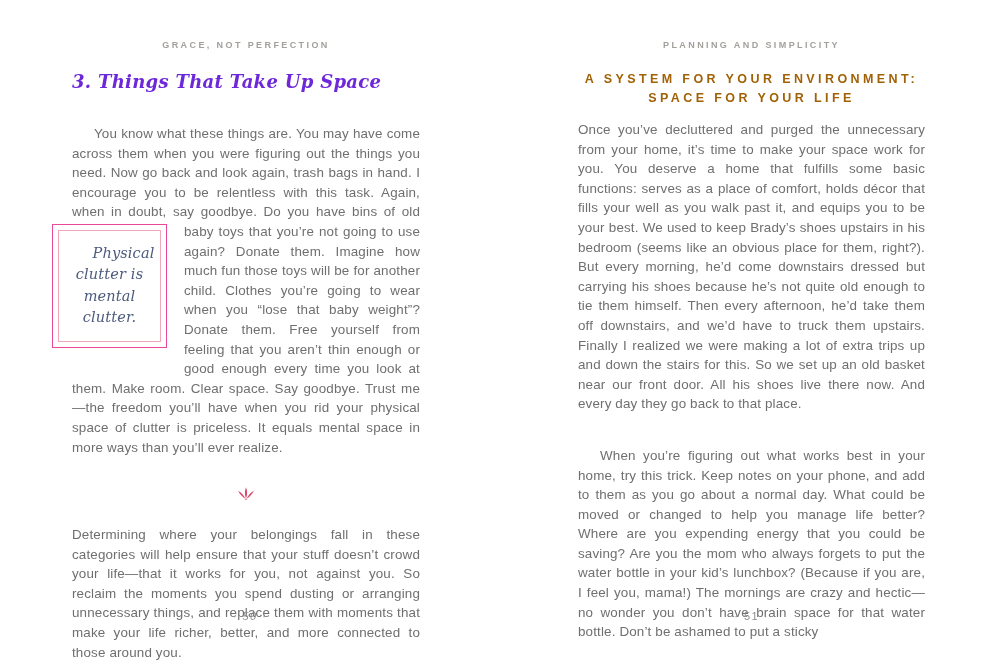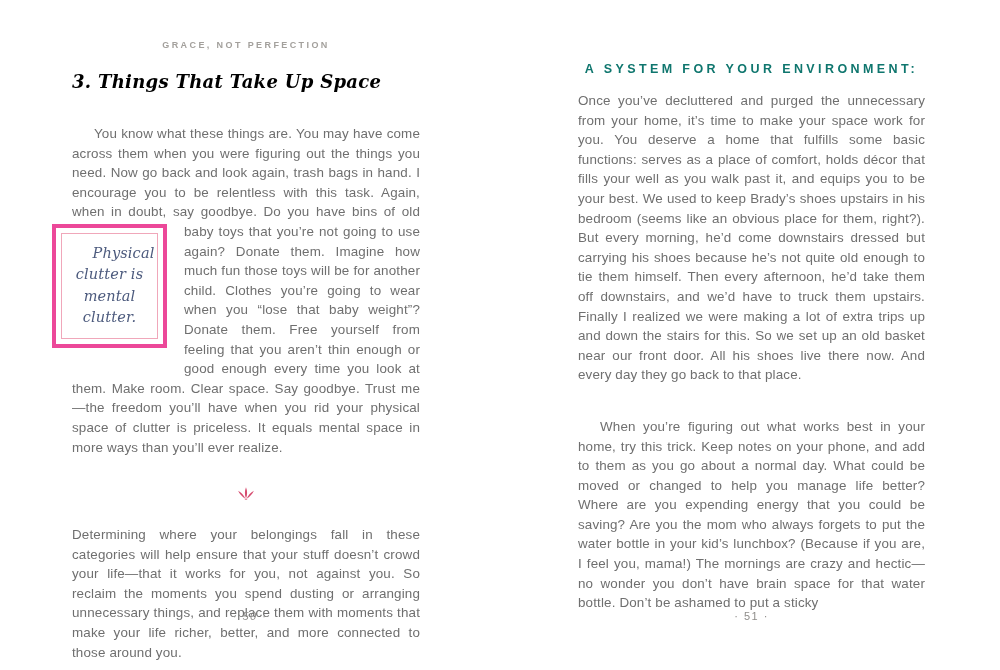--- a/index.html
+++ b/index.html
@@ -27,31 +27,31 @@
     letter-spacing: 2.4px;
     color: #a3a09c;
     font-weight: bold;
   }
 
   .section-title {
     margin-top: 21px;
     font-family: "DejaVu Serif", serif;
     font-style: italic;
     font-size: 18px;
-    color: #000000;
+    color: #6d28d9;
     letter-spacing: 0.3px;
   }
 
   .chapter-heading {
     margin-top: 20px;
     text-align: center;
     font-size: 12.5px;
     font-weight: bold;
     letter-spacing: 3.4px;
-    color: #0f766e;
+    color: #a16207;
     line-height: 19px;
   }
 
   .body-text {
     font-size: 13.4px;
     line-height: 19.6px;
     color: #6f6f6f;
     text-align: justify;
     letter-spacing: 0.15px;
   }
@@ -59,21 +59,21 @@
 
   .pl-para1 { }
   .pl-para2 { margin-top: 0; }
   .pr-para1 { margin-top: 12px; }
 
   .quote-box {
     float: left;
     width: 115px;
     height: 124px;
     margin: 2px 17px 20px -20px;
-    border: 4px solid #ec4899;
+    border: 1px solid #ec4899;
     padding: 5px;
     background: #ffffff;
   }
   .quote-box-inner {
     width: 100%; height: 100%;
     border: 1px solid #f0a7ba;
     display: flex; align-items: center; justify-content: center;
     text-align: center;
   }
   .quote-text {
@@ -133,23 +133,25 @@
             <path d="M10.2 15.5 C11.2 16.6, 12.8 16.6, 13.8 15.5 C12.8 14.9, 11.2 14.9, 10.2 15.5 Z"></path>
           </g>
         </svg>
       </span>
     </div>
 
     <p class="body-text pl-para2">Determining where your belongings fall in these categories will help ensure that your stuff doesn’t crowd your life—that it works for you, not against you. So reclaim the moments you spend dusting or arranging unnecessary things, and replace them with moments that make your life richer, better, and more connected to those around you.</p>
   </div>
 
   <div class="page page-right">
+    <div class="running-header">PLANNING AND SIMPLICITY</div>
 
     <h2 class="chapter-heading">
       <span>A SYSTEM FOR YOUR ENVIRONMENT:</span><br>
+      <span>SPACE FOR YOUR LIFE</span>
     </h2>
 
     <p class="body-text pr-para1">Once you’ve decluttered and purged the unnecessary from your home, it’s time to make your space work for you. You deserve a home that fulfills some basic functions: serves as a place of comfort, holds décor that fills your well as you walk past it, and equips you to be your best. We used to keep Brady’s shoes upstairs in his bedroom (seems like an obvious place for them, right?). But every morning, he’d come downstairs dressed but carrying his shoes because he’s not quite old enough to tie them himself. Then every afternoon, he’d take them off downstairs, and we’d have to truck them upstairs. Finally I realized we were making a lot of extra trips up and down the stairs for this. So we set up an old basket near our front door. All his shoes live there now. And every day they go back to that place.</p>
 
     <p class="body-text indent-first">When you’re figuring out what works best in your home, try this trick. Keep notes on your phone, and add to them as you go about a normal day. What could be moved or changed to help you manage life better? Where are you expending energy that you could be saving? Are you the mom who always forgets to put the water bottle in your kid’s lunchbox? (Because if you are, I feel you, mama!) The mornings are crazy and hectic—no wonder you don’t have brain space for that water bottle. Don’t be ashamed to put a sticky</p>
   </div>
 
   <div class="page-number page-number-left">· 50 ·</div>
 
   <div class="page-number page-number-right">· 51 ·</div>

